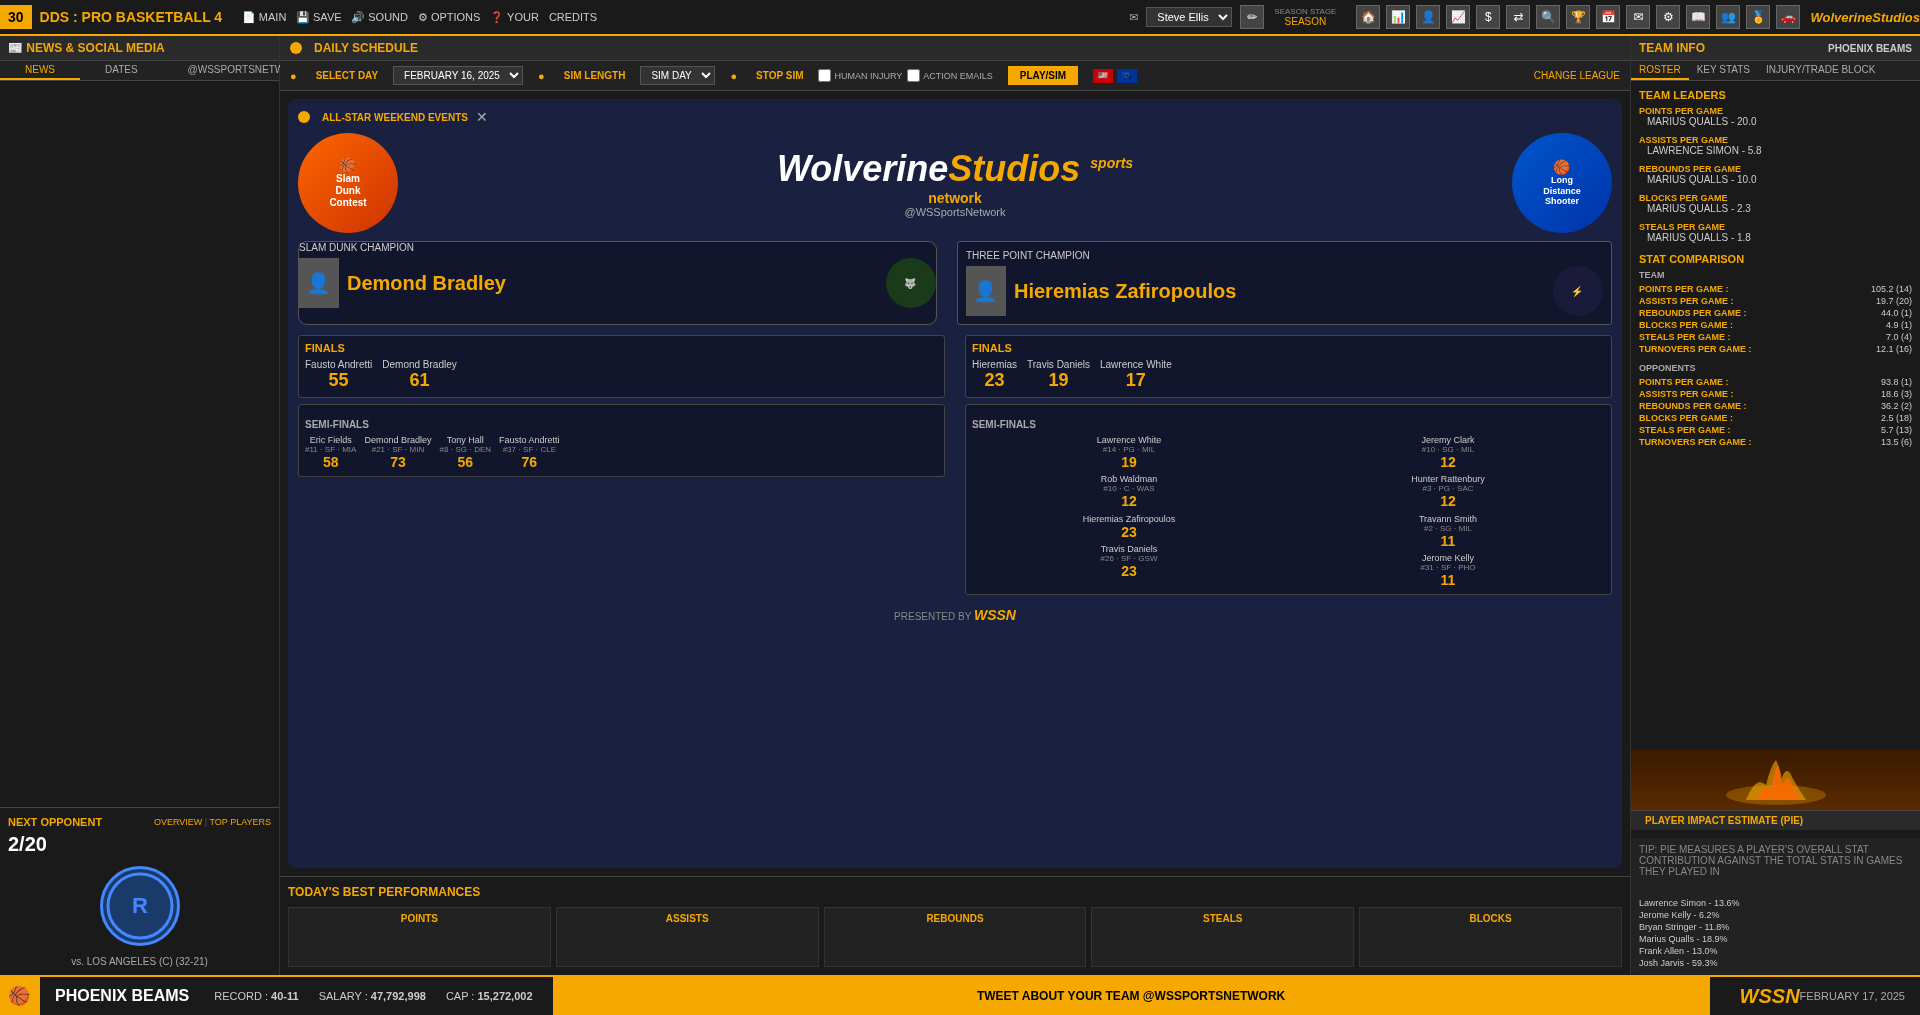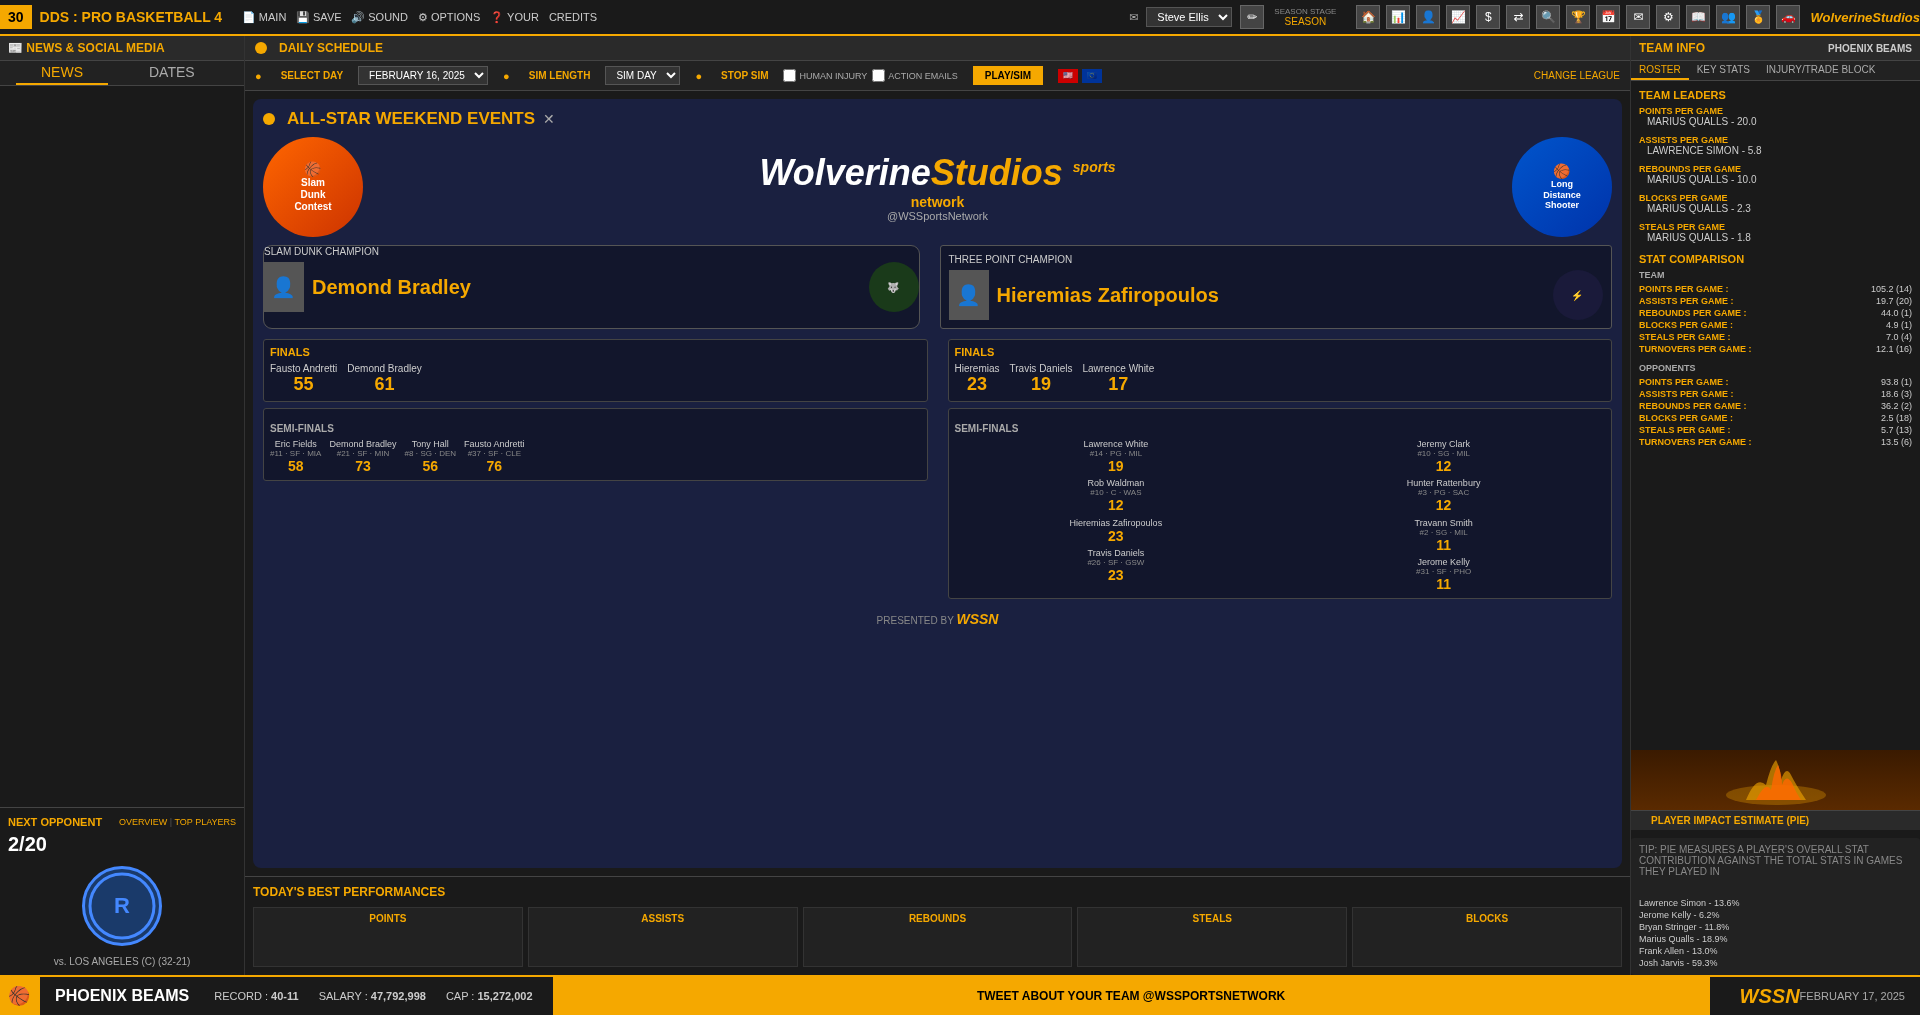--- a/index.html
+++ b/index.html
@@ -15,24 +15,24 @@
     #user-select { background: #333; color: #fff; border: 1px solid #555; padding: 2px 6px; font-size: 11px; }
     #toolbar-icons { display: flex; gap: 6px; align-items: center; margin-left: 10px; }
     .toolbar-icon { width: 24px; height: 24px; background: #444; display: flex; align-items: center; justify-content: center; cursor: pointer; font-size: 12px; border: 1px solid #666; }
     #season-stage { color: #f5a800; font-size: 10px; text-align: center; margin: 0 10px; }
     #wssn-logo-top { color: #f5a800; font-style: italic; font-size: 13px; font-weight: bold; margin-left: 10px; }
 
     
     #main-layout { display: flex; height: calc(1015px - 36px - 40px); }
 
     
-    #left-panel { width: 245px; background: #1a1a1a; border-right: 1px solid #333; display: flex; flex-direction: column; }
+    #left-panel { width: 280px; background: #1a1a1a; border-right: 1px solid #333; display: flex; flex-direction: column; }
     #news-header { background: #2a2a2a; padding: 5px 8px; color: #f5a800; font-weight: bold; font-size: 12px; border-bottom: 1px solid #444; }
     #news-tabs { display: flex; background: #222; border-bottom: 1px solid #444; }
-    .news-tab { padding: 3px 25px; font-size: 14px; color: #aaa; cursor: pointer; margin-left: 16px; }
+    .news-tab { padding: 3px 25px; font-size: 10px; color: #aaa; cursor: pointer; }
     .news-tab.active { color: #f5a800; border-bottom: 2px solid #f5a800; }
     #news-content { flex: 1; padding: 5px; overflow: hidden; }
     #next-opponent { background: #1a1a1a; border-top: 1px solid #444; padding: 8px; }
     #next-opp-header { display: flex; justify-content: space-between; align-items: center; margin-bottom: 5px; }
     #next-opp-title { color: #f5a800; font-weight: bold; font-size: 11px; }
     #next-opp-links { font-size: 9px; color: #aaa; }
     #next-opp-links span { color: #f5a800; cursor: pointer; }
     #next-opp-date { font-size: 20px; color: #fff; font-weight: bold; margin: 5px 0; }
     #next-opp-logo-area { display: flex; align-items: center; justify-content: center; margin: 10px 0; }
     #next-opp-logo { width: 80px; height: 80px; background: #1a3a6a; border-radius: 50%; display: flex; align-items: center; justify-content: center; font-size: 28px; color: #4488ff; border: 3px solid #4488ff; }
@@ -46,21 +46,21 @@
     .ctrl-select { background: #333; color: #fff; border: 1px solid #555; padding: 2px 6px; font-size: 10px; }
     #play-sim-btn { background: #f5a800; color: #000; font-weight: bold; padding: 4px 12px; font-size: 10px; cursor: pointer; border: none; }
     #stop-sim-area { display: flex; align-items: center; gap: 5px; }
     .checkbox-label { display: flex; align-items: center; gap: 3px; font-size: 9px; color: #aaa; }
     #change-league { margin-left: auto; font-size: 10px; color: #f5a800; cursor: pointer; }
     #league-flags { display: flex; gap: 4px; align-items: center; }
 
     
     #allstar-area { flex: 1; overflow: hidden; padding: 8px; }
     #allstar-title { display: flex; align-items: center; gap: 8px; margin-bottom: 8px; }
-    #allstar-title-text { color: #f5a800; font-weight: bold; font-size: 17px; }
+    #allstar-title-text { color: #f5a800; font-weight: bold; font-size: 10px; }
     #allstar-close { color: #aaa; cursor: pointer; font-size: 14px; }
     .finals-title { color: #f5a800; font-size: 11px; font-weight: bold; margin-bottom: 5px; }
     .finals-players { display: flex; gap: 10px; }
     .finals-player { text-align: center; }
     .finals-player-name { font-size: 10px; color: #ccc; }
     .finals-player-score { font-size: 18px; color: #f5a800; font-weight: bold; }
     .semis-title { color: #aaa; font-size: 10px; font-weight: bold; margin-top: 8px; margin-bottom: 5px; }
     .semis-grid { display: flex; gap: 8px; }
     .semi-player { font-size: 9px; color: #ccc; text-align: center; }
     .semi-score { color: #f5a800; font-size: 14px; font-weight: bold; }
@@ -86,21 +86,21 @@
     .leader-player { color: #ccc; font-size: 10px; padding-left: 8px; }
     .stat-comparison { margin-top: 10px; }
     .stat-comp-title { color: #f5a800; font-weight: bold; font-size: 11px; margin-bottom: 5px; }
     .stat-comp-section { margin-bottom: 8px; }
     .stat-comp-label { color: #aaa; font-size: 9px; font-weight: bold; margin-bottom: 3px; }
     .stat-row { display: flex; justify-content: space-between; font-size: 9px; color: #ccc; padding: 1px 0; }
     .stat-name { color: #f5a800; font-size: 9px; font-weight: bold; }
     .pie-section { margin-top: 8px; padding: 5px; background: #222; border-radius: 3px; }
     .pie-subtitle { color: #888; font-size: 10px; margin-bottom: 20px; }
     .pie-player { color: #ccc; font-size: 9px; padding: 1px 0; }
-    #pie-header { background: #2a2a2a; padding: 4px 20px; font-size: 10px; color: #f5a800; font-weight: bold; border-top: 1px solid #444; }
+    #pie-header { background: #2a2a2a; padding: 4px 14px; font-size: 10px; color: #f5a800; font-weight: bold; border-top: 1px solid #444; }
     #flame-area { background: linear-gradient(180deg, #3a1a00, #5a2a00); height: 60px; display: flex; align-items: center; justify-content: center; font-size: 30px; }
 
     
     #bottombar { height: 40px; background: #1a1a1a; display: flex; align-items: center; border-top: 2px solid #f5a800; }
     #team-logo-bottom { width: 40px; height: 38px; background: #f5a800; display: flex; align-items: center; justify-content: center; font-size: 18px; }
     #team-name-bottom { color: #fff; font-weight: bold; font-size: 16px; padding: 0 15px; }
     #record-area { color: #ccc; font-size: 11px; margin-left: 10px; }
     #salary-area { color: #ccc; font-size: 11px; margin-left: 20px; }
     #cap-area { color: #ccc; font-size: 11px; margin-left: 20px; }
     #tweet-bar { flex: 1; background: #f5a800; height: 100%; display: flex; align-items: center; justify-content: center; margin: 0 20px; }

